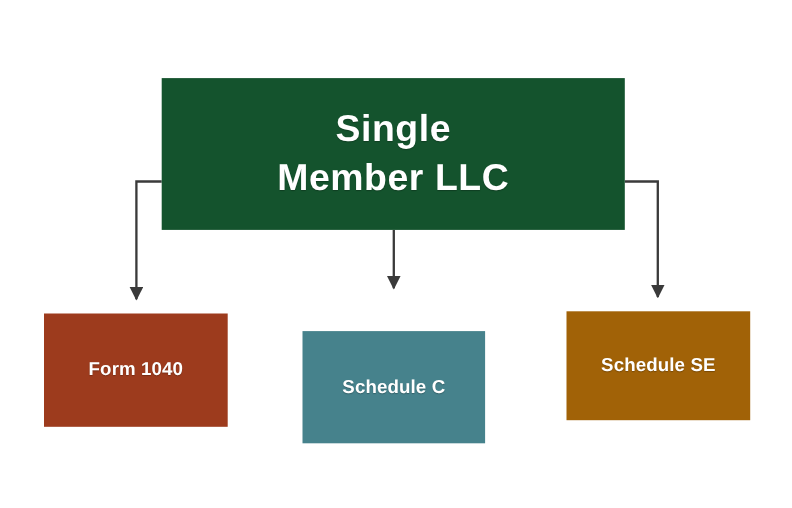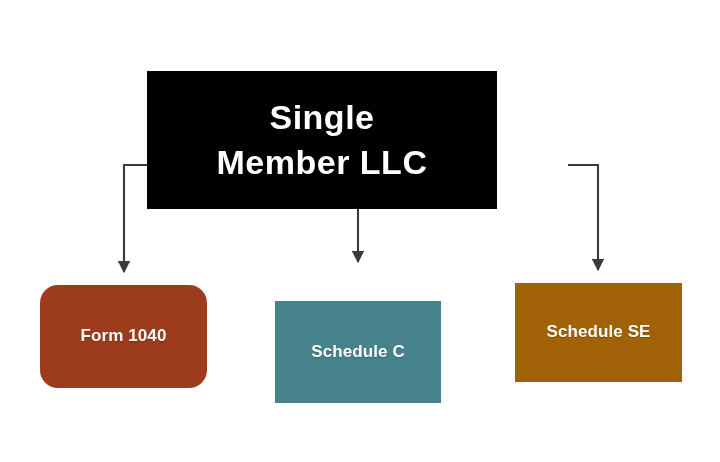--- a/index.html
+++ b/index.html
@@ -40,38 +40,37 @@
   }
   .node-label {
     display: block;
     white-space: pre-line;
     text-shadow: 0 1px 1px rgba(0,0,0,0.25);
   }
   
   #node-root {
     left: 147px;
     top: 71px;
-    width: 350px;
+    width: 421px;
     height: 138px;
-    background: #000000;
+    background: #14532d;
     font-size: 34px;
     letter-spacing: 0.5px;
   }
   #node-root .node-label {
     line-height: 1.32;
   }
   
   #node-form-1040 {
     left: 40px;
     top: 285px;
     width: 167px;
     height: 103px;
     background: #9d3b1d;
     font-size: 17px;
-    border-radius: 18px;
   }
   #node-schedule-c {
     left: 275px;
     top: 285px;
     width: 166px;
     height: 102px;
     background: #46828c;
     font-size: 17px;
     margin-top: 16px;
   }

